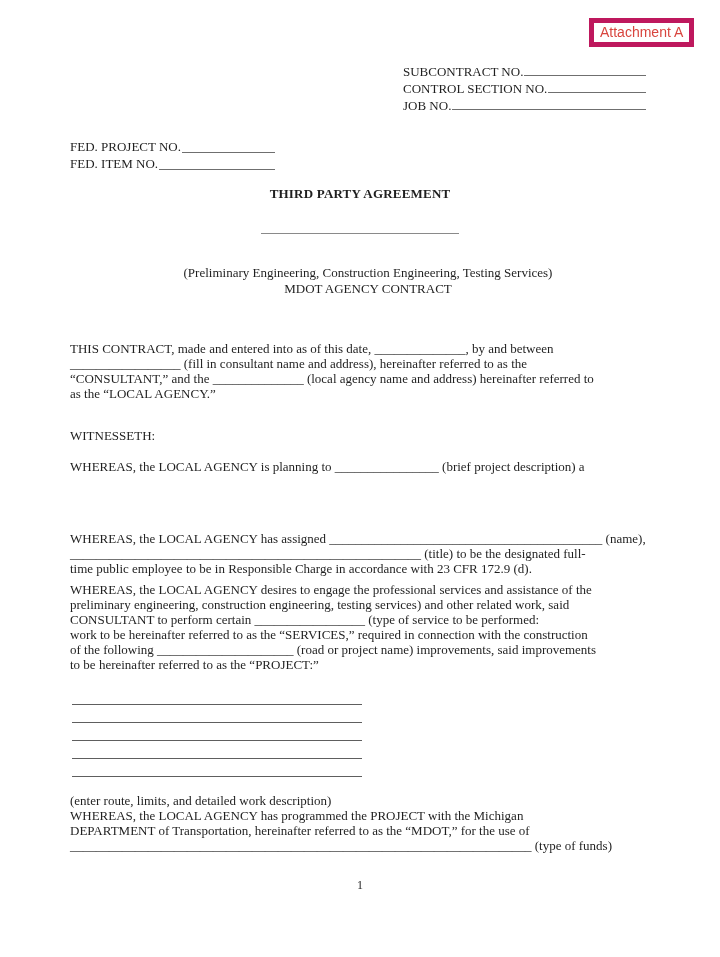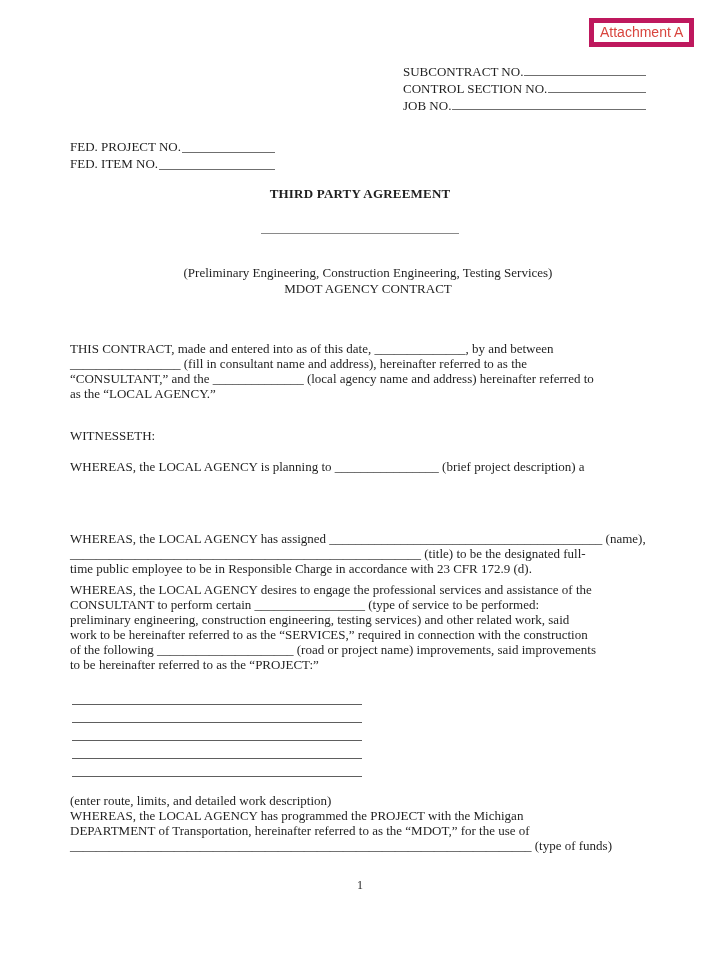--- a/index.html
+++ b/index.html
@@ -101,22 +101,22 @@
   </div>
 
   <div class="para p3">
     <div class="tline">WHEREAS, the LOCAL AGENCY has assigned __________________________________________ (name),</div>
     <div class="tline">______________________________________________________ (title) to be the designated full-</div>
     <div class="tline">time public employee to be in Responsible Charge in accordance with 23 CFR 172.9 (d).</div>
   </div>
 
   <div class="para p4">
     <div class="tline">WHEREAS, the LOCAL AGENCY desires to engage the professional services and assistance of the</div>
+    <div class="tline">preliminary engineering, construction engineering, testing services) and other related work, said</div>
     <div class="tline">CONSULTANT to perform certain _________________ (type of service to be performed:</div>
-    <div class="tline">preliminary engineering, construction engineering, testing services) and other related work, said</div>
     <div class="tline">work to be hereinafter referred to as the “SERVICES,” required in connection with the construction</div>
     <div class="tline">of the following _____________________ (road or project name) improvements, said improvements</div>
     <div class="tline">to be hereinafter referred to as the “PROJECT:”</div>
   </div>
 
   <div class="fill-lines">
     <div class="fill-line"></div>
     <div class="fill-line"></div>
     <div class="fill-line"></div>
     <div class="fill-line"></div>

